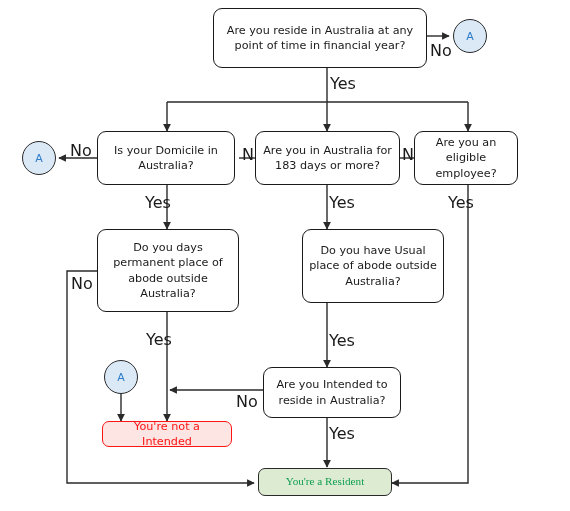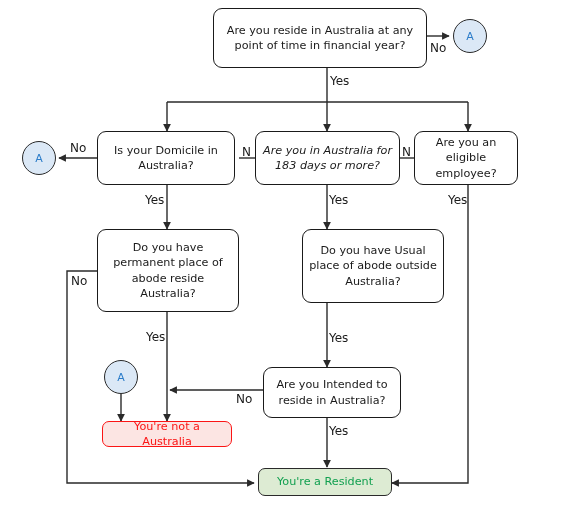--- a/index.html
+++ b/index.html
@@ -44,37 +44,38 @@
     border: 1.5px solid #fb1515;
     background: #fce5e3;
     color: #fb1515;
     border-radius: 7px;
   }
   .node-terminal-yes {
     border: 1.5px solid #2a2a2a;
     background: #ddebd3;
     color: #12a050;
     border-radius: 7px;
+    font-family: Liberation Serif, serif;
   }
   .connector {
     position: absolute;
     box-sizing: border-box;
     border: 1.4px solid #2a2a2a;
     background: #dbe8f6;
     border-radius: 50%;
     display: flex;
     align-items: center;
     justify-content: center;
     color: #2b7cc9;
     font-size: 11px;
     z-index: 3;
   }
   .edge-label {
     position: absolute;
-    font-size: 12px;
+    font-size: 16px;
     color: #1a1a1a;
     white-space: nowrap;
     z-index: 4;
   }
 </style>
 </head>
 <body>
 
 <div id="canvas">
 
@@ -124,42 +125,42 @@
   </svg>
 
   <div class="node" style="left:213px; top:8px; width:214px; height:60px;">
     <span>Are you reside in Australia at any point of time in financial year?</span>
   </div>
 
   <div class="node" style="left:97px; top:131px; width:138px; height:54px;">
     <span>Is your Domicile in Australia?</span>
   </div>
 
-  <div class="node" style="left:255px; top:131px; width:145px; height:54px;font-style:italic;">
+  <div class="node" style="left:255px; top:131px; width:145px; height:54px;">
     <span>Are you in Australia for 183 days or more?</span>
   </div>
 
   <div class="node" style="left:414px; top:131px; width:104px; height:54px;">
     <span>Are you an eligible employee?</span>
   </div>
 
   <div class="node" style="left:97px; top:229px; width:142px; height:83px;">
-    <span>Do you have permanent place of abode reside Australia?</span>
+    <span>Do you days permanent place of abode outside Australia?</span>
   </div>
 
   <div class="node" style="left:258px; top:229px; width:142px; height:74px;margin-left:44px;">
     <span>Do you have Usual place of abode outside Australia?</span>
   </div>
 
   <div class="node" style="left:263px; top:367px; width:138px; height:51px;">
     <span>Are you Intended to reside in Australia?</span>
   </div>
 
   <div class="node node-terminal-no" style="left:102px; top:421px; width:130px; height:26px;">
-    <span>You're not a Australia</span>
+    <span>You're not a Intended</span>
   </div>
 
   <div class="node node-terminal-yes" style="left:258px; top:468px; width:134px; height:28px;">
     <span>You're a Resident</span>
   </div>
 
   <div class="connector" style="left:453px; top:19px; width:34px; height:34px;">
     <span>A</span>
   </div>
 

